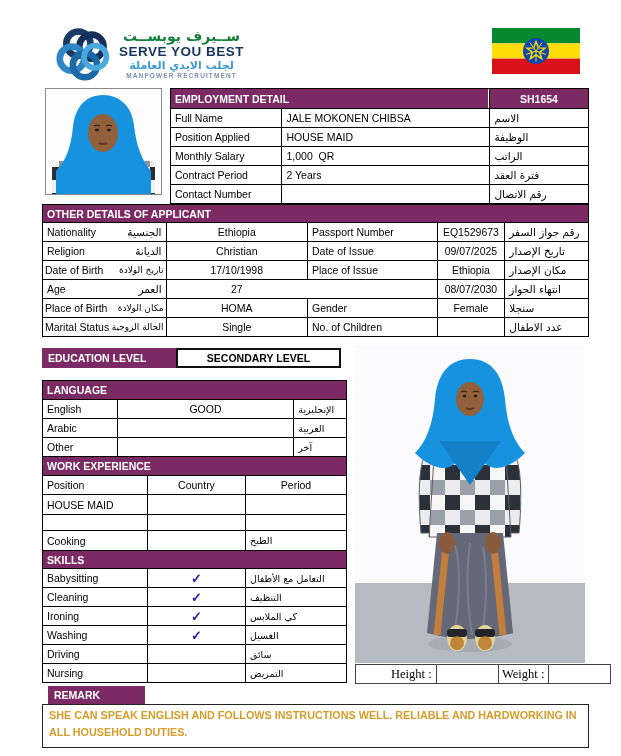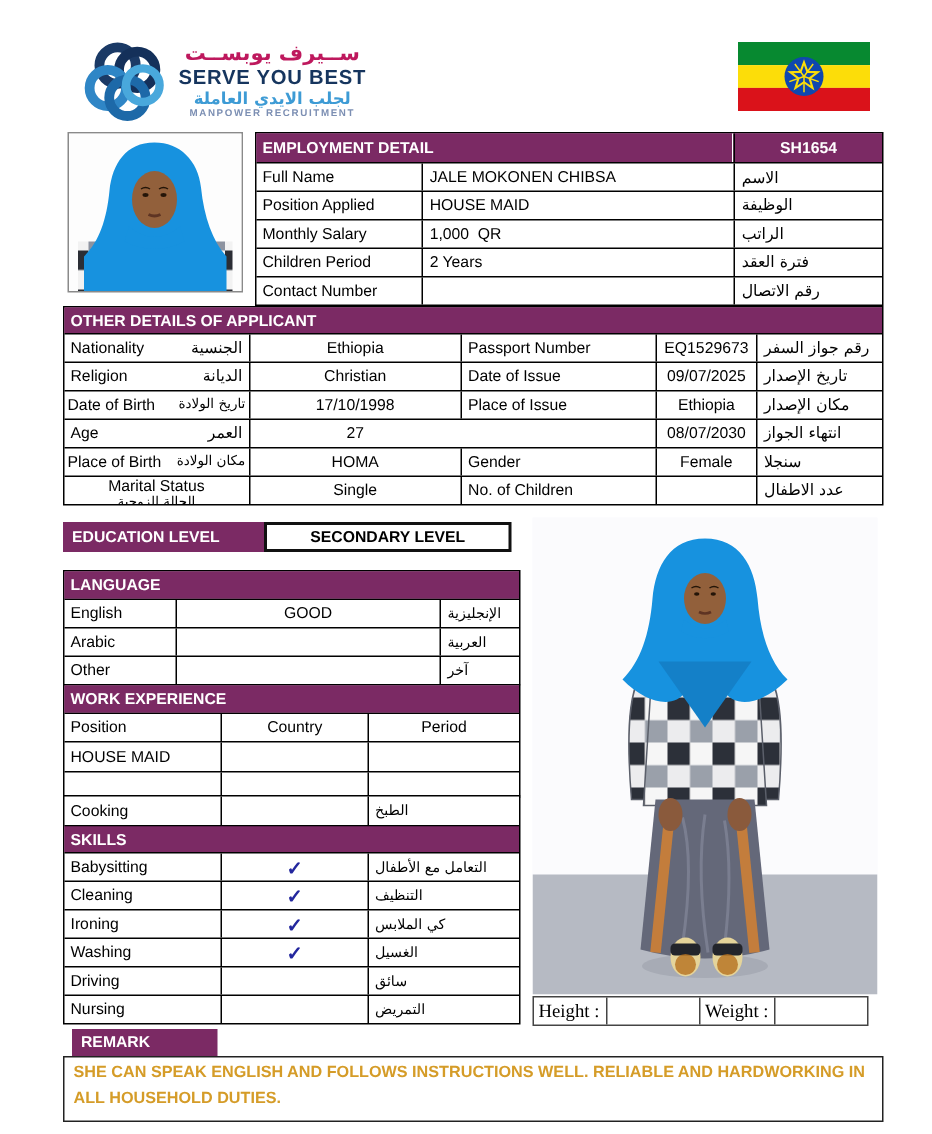--- a/index.html
+++ b/index.html
@@ -18,21 +18,21 @@
   .purple{background:#7B2A64;color:#fff;font-weight:bold;}
   .hdrband{display:flex;align-items:center;font-size:10.5px;font-weight:bold;
            color:#fff;background:#7B2A64;padding-left:6px;}
   .center{justify-content:center;text-align:center;}
   .right{justify-content:flex-end;text-align:right;}
   .split{justify-content:space-between;}
 
   
   .logo{position:absolute;left:55px;top:26px;display:flex;align-items:center;}
   .logo-text{margin-left:6px;display:flex;flex-direction:column;align-items:center;line-height:1.12;}
-  .logo-ar{color:#be185d;font-size:14px;font-weight:bold;}
+  .logo-ar{color:#15803d;font-size:14px;font-weight:bold;}
   .logo-en{color:#16355E;font-size:13.5px;font-weight:bold;letter-spacing:.5px;}
   .logo-tag-ar{color:#3D9BD5;font-size:11px;font-weight:bold;}
   .logo-tag-en{color:#7C8FB3;font-size:6.5px;font-weight:bold;letter-spacing:1.1px;}
 
   .flag{position:absolute;left:492px;top:28px;width:88px;height:46px;}
 
   .photo-head{position:absolute;left:45px;top:88px;width:117px;height:107px;
               border:1px solid #8a8a8a;background:#fdfdfd;}
   .photo-body{position:absolute;left:355px;top:345px;width:230px;height:318px;background:#fbfbfd;}
 
@@ -123,21 +123,21 @@
       <div class="tcell" style="width:111px;">Position Applied</div>
       <div class="tcell" style="width:209px;">HOUSE MAID</div>
       <div class="tcell right ar" style="width:99px;">الوظيفة</div>
     </div>
     <div class="trow" style="height:19px;">
       <div class="tcell" style="width:111px;">Monthly Salary</div>
       <div class="tcell" style="width:209px;">1,000  QR</div>
       <div class="tcell right ar" style="width:99px;">الراتب</div>
     </div>
     <div class="trow" style="height:19px;">
-      <div class="tcell" style="width:111px;">Children Period</div>
+      <div class="tcell" style="width:111px;">Contract Period</div>
       <div class="tcell" style="width:209px;">2 Years</div>
       <div class="tcell right ar" style="width:99px;">فترة العقد</div>
     </div>
     <div class="trow" style="height:19px;">
       <div class="tcell" style="width:111px;">Contact Number</div>
       <div class="tcell" style="width:209px;"></div>
       <div class="tcell right ar" style="width:99px;">رقم الاتصال</div>
     </div>
   </div>
 
@@ -189,21 +189,21 @@
       <div class="tcell split" style="width:123px;padding:0 2px;">
         <span>Place of Birth</span>
         <span class="ar" style="font-size:9px;">مكان الولادة</span>
       </div>
       <div class="tcell center" style="width:142px;">HOMA</div>
       <div class="tcell" style="width:130px;">Gender</div>
       <div class="tcell center" style="width:68px;padding:0 1px;">Female</div>
       <div class="tcell right ar" style="width:84px;">سنجلا</div>
     </div>
     <div class="trow" style="height:19px;">
-      <div class="tcell split" style="width:123px;padding:0 2px;flex-direction:column;">
+      <div class="tcell split" style="width:123px;padding:0 2px;">
         <span>Marital Status</span>
         <span class="ar" style="font-size:9px;">الحالة الزوجية</span>
       </div>
       <div class="tcell center" style="width:142px;">Single</div>
       <div class="tcell" style="width:130px;">No. of Children</div>
       <div class="tcell center" style="width:68px;padding:0 1px;"></div>
       <div class="tcell right ar" style="width:84px;">عدد الاطفال</div>
     </div>
   </div>
 
@@ -334,21 +334,21 @@
         <rect x="92" y="284" width="20" height="8" rx="3" fill="#23252b"></rect>
         <ellipse cx="102" cy="298" rx="7" ry="7" fill="#b5701f" opacity="0.8"></ellipse>
         <ellipse cx="130" cy="293" rx="10" ry="13" fill="#e5d49a"></ellipse>
         <rect x="120" y="284" width="20" height="8" rx="3" fill="#23252b"></rect>
         <ellipse cx="130" cy="298" rx="7" ry="7" fill="#b5701f" opacity="0.8"></ellipse>
       </g>
     </svg>
   </div>
 
   <div class="hw">
-    <div style="width:48px;">Height :</div>
+    <div style="width:48px;margin-left:32px;">Height :</div>
     <div style="width:62px;"></div>
     <div style="width:50px;">Weight :</div>
     <div style="width:62px;"></div>
   </div>
 
   <div class="remark-title hdrband">REMARK</div>
   <div class="remark-box">SHE CAN SPEAK ENGLISH AND FOLLOWS INSTRUCTIONS WELL. RELIABLE AND HARDWORKING IN ALL HOUSEHOLD DUTIES.</div>
 
 </div>
 

